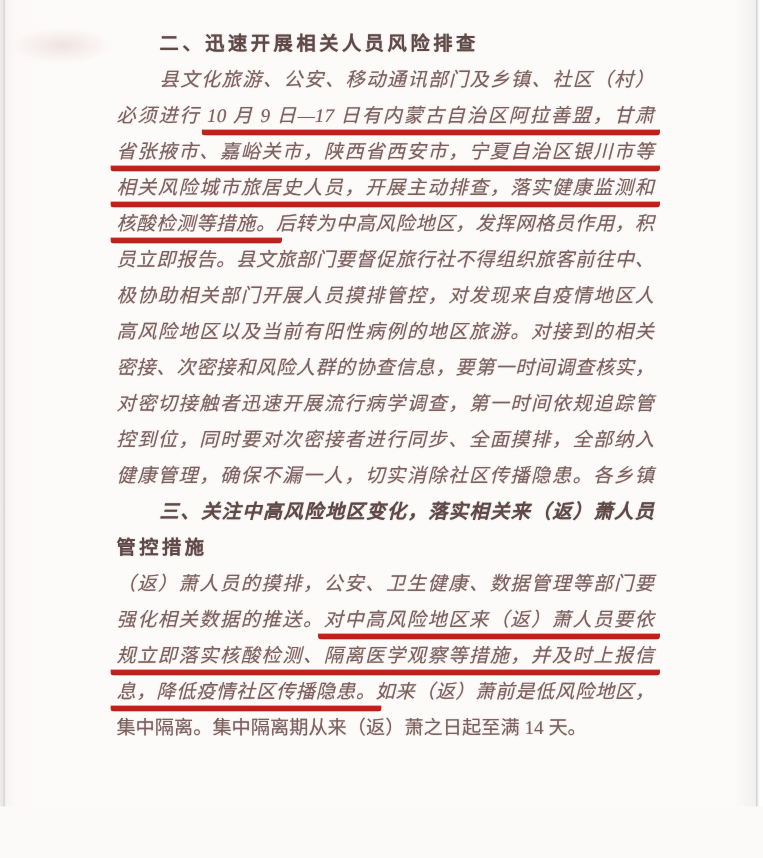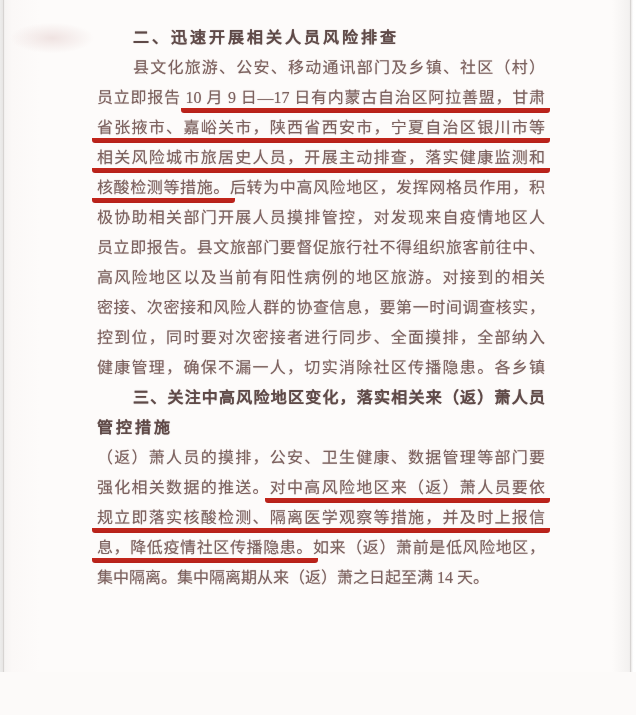--- a/index.html
+++ b/index.html
@@ -25,20 +25,21 @@
     text-shadow:0 0 1px rgba(134,104,100,.55);
   }
   .line{
     height:30px;line-height:30px;font-size:16px;
     white-space:nowrap;overflow:visible;
   }
   .line.justify{
     white-space:normal;
     text-align:justify;
     text-align-last:justify;
+    font-style:italic;
   }
   .line.indent{text-indent:36px;}
   .line.heading{
     font-weight:bold;color:#5f4a48;
     text-shadow:0 0 1px rgba(95,74,72,.6);
     letter-spacing:0;
   }
   .line.heading.loose{letter-spacing:3px;}
   .seg{display:inline;}
   .seg.u{
@@ -52,28 +53,29 @@
 </style>
 </head>
 <body>
 
 <div class="page">
   <div class="scan-edge left"></div>
   <div class="scan-edge right"></div>
   <div class="doc" id="doc">
       <div class="line heading indent loose"><span class="seg">二、迅速开展相关人员风险排查</span></div>
       <div class="line body justify indent"><span class="seg">县文化旅游、公安、移动通讯部门及乡镇、社区（村）</span></div>
-      <div class="line body justify"><span class="seg">员立即报告 </span><span class="seg u">10 月 9 日—17 日有内蒙古自治区阿拉善盟，甘肃</span></div>
+      <div class="line body justify"><span class="seg">必须进行 </span><span class="seg u">10 月 9 日—17 日有内蒙古自治区阿拉善盟，甘肃</span></div>
       <div class="line body justify"><span class="seg u">省张掖市、嘉峪关市，陕西省西安市，宁夏自治区银川市等</span></div>
       <div class="line body justify"><span class="seg u">相关风险城市旅居史人员，开展主动排查，落实健康监测和</span></div>
       <div class="line body justify"><span class="seg u">核酸检测等措施。</span><span class="seg">后转为中高风险地区，发挥网格员作用，积</span></div>
+      <div class="line body justify"><span class="seg">员立即报告。县文旅部门要督促旅行社不得组织旅客前往中、</span></div>
       <div class="line body justify"><span class="seg">极协助相关部门开展人员摸排管控，对发现来自疫情地区人</span></div>
-      <div class="line body justify"><span class="seg">员立即报告。县文旅部门要督促旅行社不得组织旅客前往中、</span></div>
       <div class="line body justify"><span class="seg">高风险地区以及当前有阳性病例的地区旅游。对接到的相关</span></div>
       <div class="line body justify"><span class="seg">密接、次密接和风险人群的协查信息，要第一时间调查核实，</span></div>
+      <div class="line body justify"><span class="seg">对密切接触者迅速开展流行病学调查，第一时间依规追踪管</span></div>
       <div class="line body justify"><span class="seg">控到位，同时要对次密接者进行同步、全面摸排，全部纳入</span></div>
       <div class="line body justify"><span class="seg">健康管理，确保不漏一人，切实消除社区传播隐患。各乡镇</span></div>
       <div class="line heading justify indent"><span class="seg">三、关注中高风险地区变化，落实相关来（返）萧人员</span></div>
       <div class="line heading loose"><span class="seg">管控措施</span></div>
       <div class="line body justify"><span class="seg">（返）萧人员的摸排，公安、卫生健康、数据管理等部门要</span></div>
       <div class="line body justify"><span class="seg">强化相关数据的推送。</span><span class="seg u">对中高风险地区来（返）萧人员要依</span></div>
       <div class="line body justify"><span class="seg u">规立即落实核酸检测、隔离医学观察等措施，并及时上报信</span></div>
       <div class="line body justify"><span class="seg u">息，降低疫情社区传播隐患。</span><span class="seg">如来（返）萧前是低风险地区，</span></div>
       <div class="line body"><span class="seg">集中隔离。集中隔离期从来（返）萧之日起至满 14 天。</span></div>
     </div>

